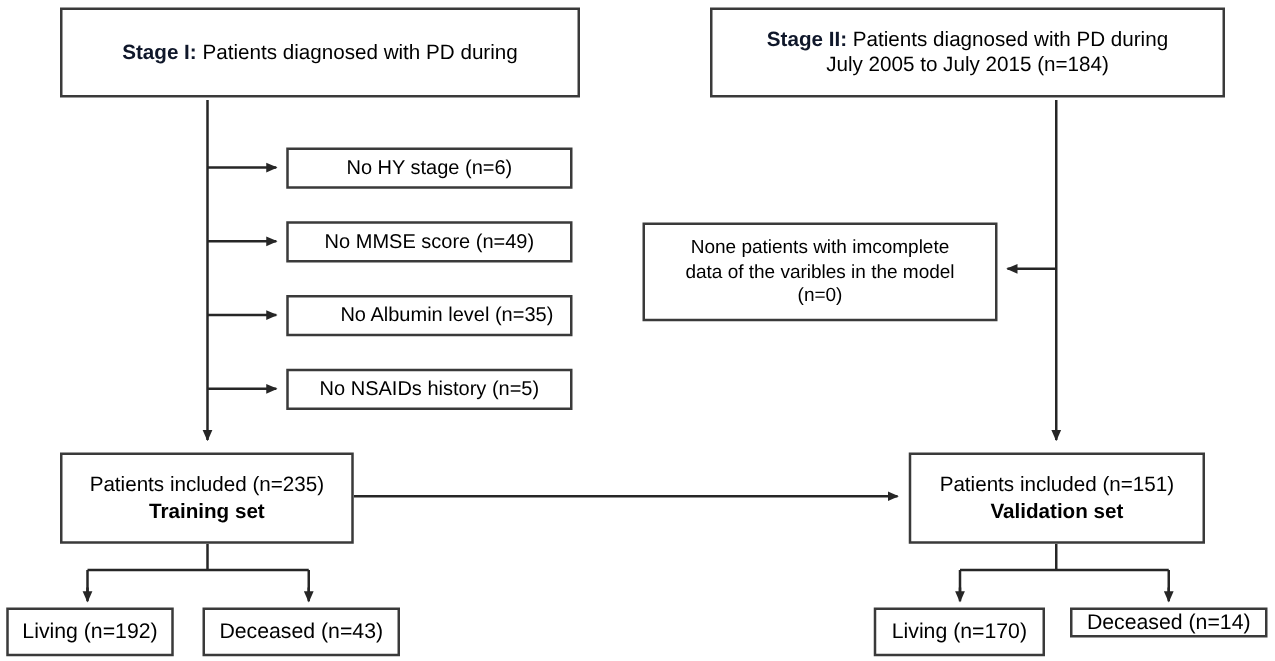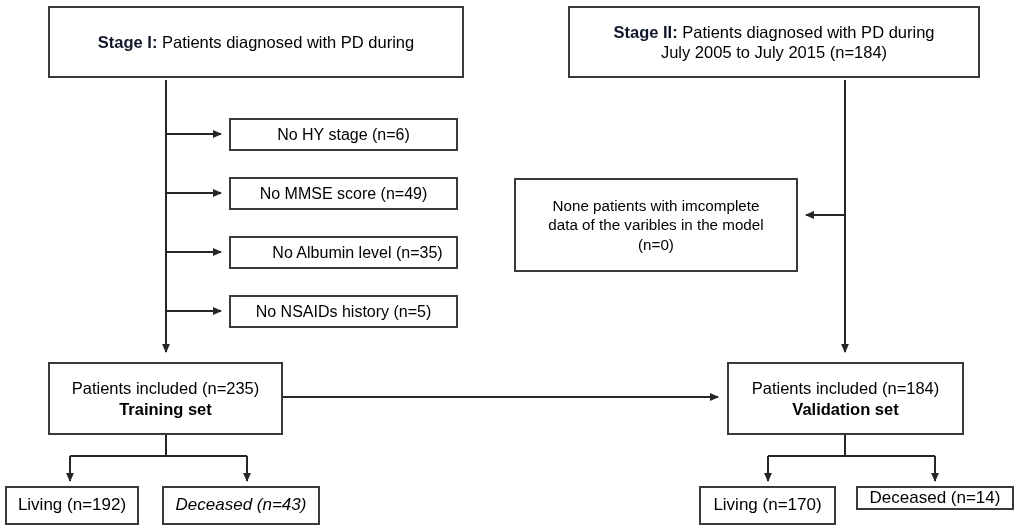--- a/index.html
+++ b/index.html
@@ -111,40 +111,40 @@
   <div class="box excl-box" style="left:229px; top:177px; width:229px; height:33px;">
     <span class="line">No MMSE score (n=49)</span>
   </div>
   <div class="box excl-box" style="left:229px; top:236px; width:229px; height:33px;padding-left:28px;">
     <span class="line">No Albumin level (n=35)</span>
   </div>
   <div class="box excl-box" style="left:229px; top:295px; width:229px; height:33px;">
     <span class="line">No NSAIDs history (n=5)</span>
   </div>
 
-  <div class="box none-box" style="left:514px; top:178px; width:284px; height:94px;">
+  <div class="box none-box" style="left:514px; top:178px; width:284px; height:79px;">
     <span class="line">None patients with imcomplete</span>
     <span class="line">data of the varibles in the model</span>
     <span class="line">(n=0)</span>
   </div>
 
   <div class="box included-box" style="left:48px; top:362px; width:235px; height:73px;">
     <span class="line">Patients included (n=235)</span>
     <span class="line setname">Training set</span>
   </div>
 
   <div class="box included-box" style="left:727px; top:362px; width:237px; height:73px;">
-    <span class="line">Patients included (n=184)</span>
+    <span class="line">Patients included (n=151)</span>
     <span class="line setname">Validation set</span>
   </div>
 
   <div class="box outcome-box" style="left:5px; top:486px; width:134px; height:39px;">
     <span class="line">Living (n=192)</span>
   </div>
-  <div class="box outcome-box" style="left:162px; top:486px; width:158px; height:39px;font-style:italic;">
+  <div class="box outcome-box" style="left:162px; top:486px; width:158px; height:39px;">
     <span class="line">Deceased (n=43)</span>
   </div>
 
   <div class="box outcome-box" style="left:699px; top:486px; width:137px; height:39px;">
     <span class="line">Living (n=170)</span>
   </div>
   <div class="box outcome-box" style="left:856px; top:486px; width:158px; height:24px;">
     <span class="line">Deceased (n=14)</span>
   </div>
 

